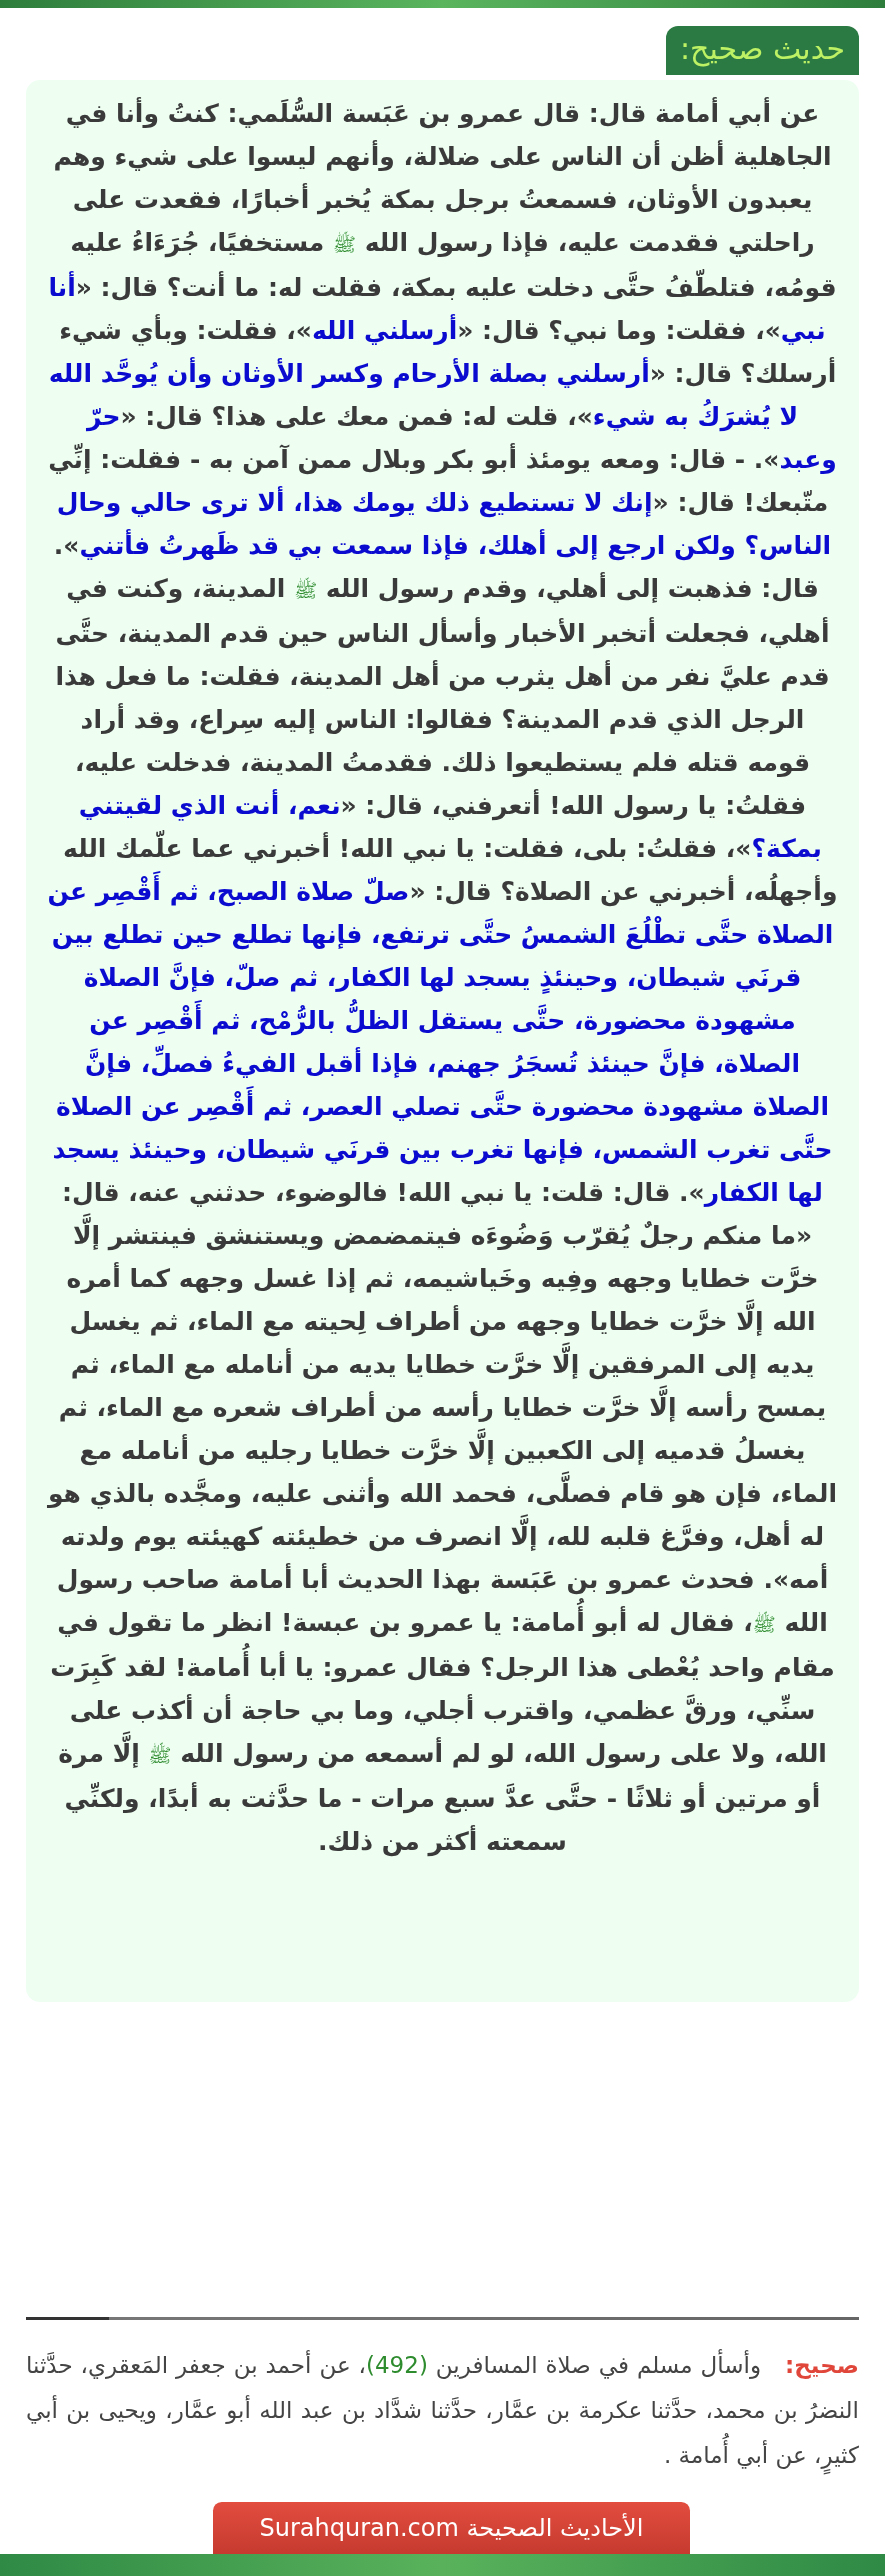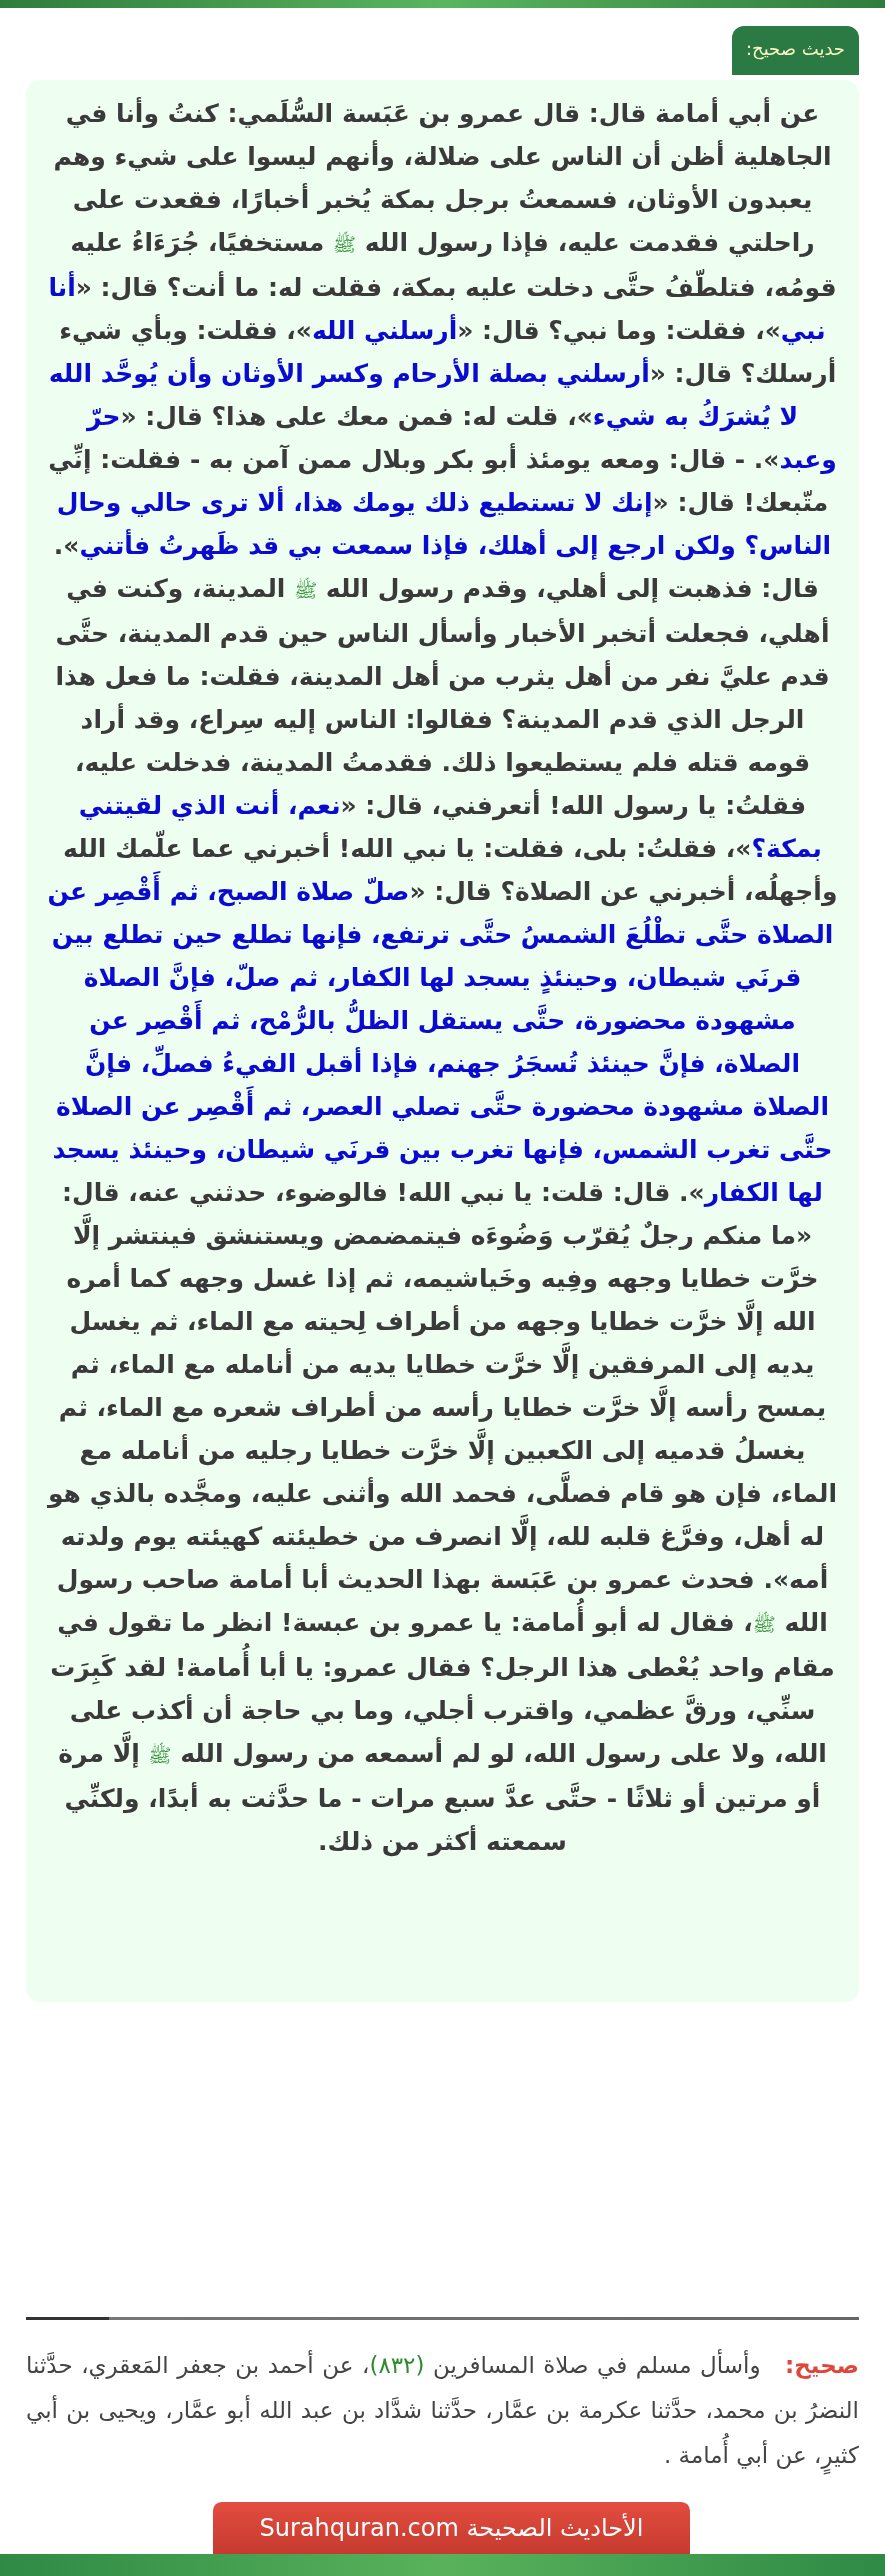--- a/index.html
+++ b/index.html
@@ -15,24 +15,24 @@
     .top-bar {
       position: absolute; top: 0; left: 0; right: 0; height: 7.8px;
       background: linear-gradient(to right, #2e7d3c, #5ab55e 50%, #2e7d3c);
     }
     .bottom-bar {
       position: absolute; bottom: 0; left: 0; right: 0; height: 22.5px;
       background: linear-gradient(to right, #2e8a45, #59b25b 50%, #2e8a45);
     }
     .label-tab {
       position: absolute; top: 26px; right: 26px;
-      background: #2b7a44; color: #fef9c3;
+      background: #2b7a44; color: #bef264;
       border-radius: 12px 12px 0 0;
       padding: 5.2px 14px 8.6px 14px;
-      font-size: 18px; line-height: 35px;
+      font-size: 30px; line-height: 35px;
     }
     .hadith-box {
       position: absolute; top: 80px; left: 26px; right: 26px; height: 1922px;
       background: #eefff2;
       border-radius: 14px;
       box-sizing: border-box;
       padding: 12px 19px 0 19px;
       text-align: center;
       font-weight: bold;
       font-size: 25px;
@@ -66,19 +66,19 @@
 
 <div class="label-tab">حديث صحيح:</div>
 
 <div class="hadith-box">
   <span>عن أبي أمامة قال: قال عمرو بن عَبَسة السُّلَمي: كنتُ وأنا في الجاهلية أظن أن الناس على ضلالة، وأنهم ليسوا على شيء وهم يعبدون الأوثان، فسمعتُ برجل بمكة يُخبر أخبارًا، فقعدت على راحلتي فقدمت عليه، فإذا رسول الله </span><span class="saw">ﷺ</span><span> مستخفيًا، جُرَءَاءُ عليه قومُه، فتلطّفُ حتَّى دخلت عليه بمكة، فقلت له: ما أنت؟ قال: «</span><span class="q">أنا نبي</span><span>»، فقلت: وما نبي؟ قال: «</span><span class="q">أرسلني الله</span><span>»، فقلت: وبأي شيء أرسلك؟ قال: «</span><span class="q">أرسلني بصلة الأرحام وكسر الأوثان وأن يُوحَّد الله لا يُشرَكُ به شيء</span><span>»، قلت له: فمن معك على هذا؟ قال: «</span><span class="q">حرّ وعبد</span><span>». - قال: ومعه يومئذ أبو بكر وبلال ممن آمن به - فقلت: إنِّي متّبعك! قال: «</span><span class="q">إنك لا تستطيع ذلك يومك هذا، ألا ترى حالي وحال الناس؟ ولكن ارجع إلى أهلك، فإذا سمعت بي قد ظَهرتُ فأتني</span><span>». قال: فذهبت إلى أهلي، وقدم رسول الله </span><span class="saw">ﷺ</span><span> المدينة، وكنت في أهلي، فجعلت أتخبر الأخبار وأسأل الناس حين قدم المدينة، حتَّى قدم عليَّ نفر من أهل يثرب من أهل المدينة، فقلت: ما فعل هذا الرجل الذي قدم المدينة؟ فقالوا: الناس إليه سِراع، وقد أراد قومه قتله فلم يستطيعوا ذلك. فقدمتُ المدينة، فدخلت عليه، فقلتُ: يا رسول الله! أتعرفني، قال: «</span><span class="q">نعم، أنت الذي لقيتني بمكة؟</span><span>»، فقلتُ: بلى، فقلت: يا نبي الله! أخبرني عما علّمك الله وأجهلُه، أخبرني عن الصلاة؟ قال: «</span><span class="q">صلّ صلاة الصبح، ثم أَقْصِر عن الصلاة حتَّى تطْلُعَ الشمسُ حتَّى ترتفع، فإنها تطلع حين تطلع بين قرنَي شيطان، وحينئذٍ يسجد لها الكفار، ثم صلّ، فإنَّ الصلاة مشهودة محضورة، حتَّى يستقل الظلُّ بالرُّمْح، ثم أَقْصِر عن الصلاة، فإنَّ حينئذ تُسجَرُ جهنم، فإذا أقبل الفيءُ فصلِّ، فإنَّ الصلاة مشهودة محضورة حتَّى تصلي العصر، ثم أَقْصِر عن الصلاة حتَّى تغرب الشمس، فإنها تغرب بين قرنَي شيطان، وحينئذ يسجد لها الكفار</span><span>». قال: قلت: يا نبي الله! فالوضوء، حدثني عنه، قال: «ما منكم رجلٌ يُقرّب وَضُوءَه فيتمضمض ويستنشق فينتشر إلَّا خرَّت خطايا وجهه وفِيه وخَياشيمه، ثم إذا غسل وجهه كما أمره الله إلَّا خرَّت خطايا وجهه من أطراف لِحيته مع الماء، ثم يغسل يديه إلى المرفقين إلَّا خرَّت خطايا يديه من أنامله مع الماء، ثم يمسح رأسه إلَّا خرَّت خطايا رأسه من أطراف شعره مع الماء، ثم يغسلُ قدميه إلى الكعبين إلَّا خرَّت خطايا رجليه من أنامله مع الماء، فإن هو قام فصلَّى، فحمد الله وأثنى عليه، ومجَّده بالذي هو له أهل، وفرَّغ قلبه لله، إلَّا انصرف من خطيئته كهيئته يوم ولدته أمه». فحدث عمرو بن عَبَسة بهذا الحديث أبا أمامة صاحب رسول الله </span><span class="saw">ﷺ</span><span>، فقال له أبو أُمامة: يا عمرو بن عبسة! انظر ما تقول في مقام واحد يُعْطى هذا الرجل؟ فقال عمرو: يا أبا أُمامة! لقد كَبِرَت سنِّي، ورقَّ عظمي، واقترب أجلي، وما بي حاجة أن أكذب على الله، ولا على رسول الله، لو لم أسمعه من رسول الله </span><span class="saw">ﷺ</span><span> إلَّا مرة أو مرتين أو ثلاثًا - حتَّى عدَّ سبع مرات - ما حدَّثت به أبدًا، ولكنِّي سمعته أكثر من ذلك.</span>
 </div>
 
 <div class="divider"></div>
 
 <div class="source">
-  <span class="grade">صحيح:</span><span> وأسأل مسلم في صلاة المسافرين </span><span class="num">(٨٣٢)</span><span>، عن أحمد بن جعفر المَعقري، حدَّثنا النضرُ بن محمد، حدَّثنا عكرمة بن عمَّار، حدَّثنا شدَّاد بن عبد الله أبو عمَّار، ويحيى بن أبي كثيرٍ، عن أبي أُمامة .</span>
+  <span class="grade">صحيح:</span><span> وأسأل مسلم في صلاة المسافرين </span><span class="num">(492)</span><span>، عن أحمد بن جعفر المَعقري، حدَّثنا النضرُ بن محمد، حدَّثنا عكرمة بن عمَّار، حدَّثنا شدَّاد بن عبد الله أبو عمَّار، ويحيى بن أبي كثيرٍ، عن أبي أُمامة .</span>
 </div>
 
 <div class="site-badge">الأحاديث الصحيحة Surahquran.com</div>
 
 <div class="bottom-bar"></div>
 
 
 </body></html>

